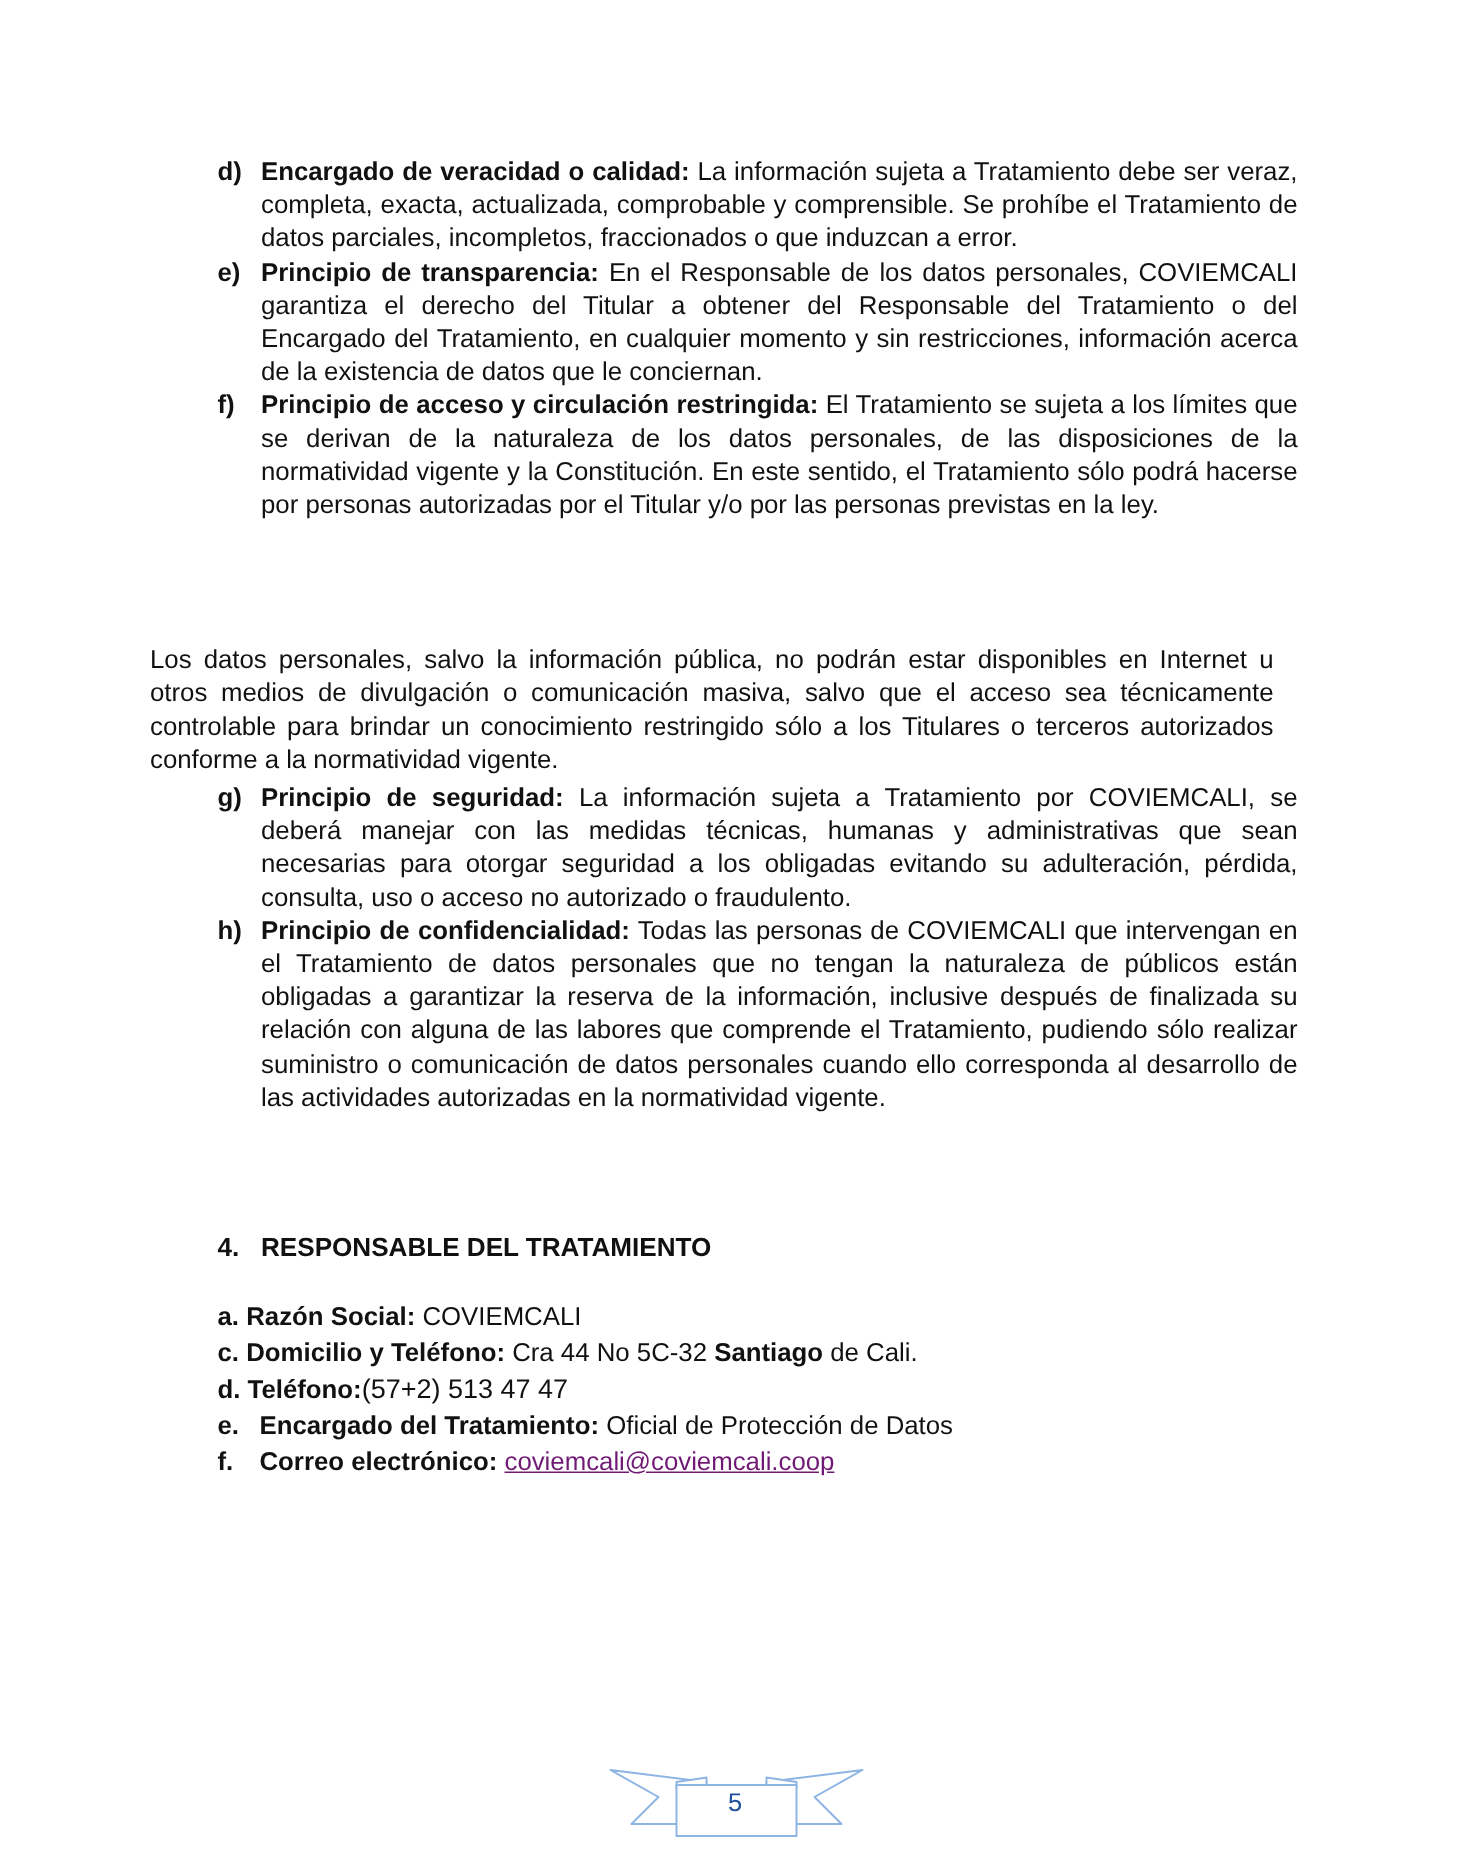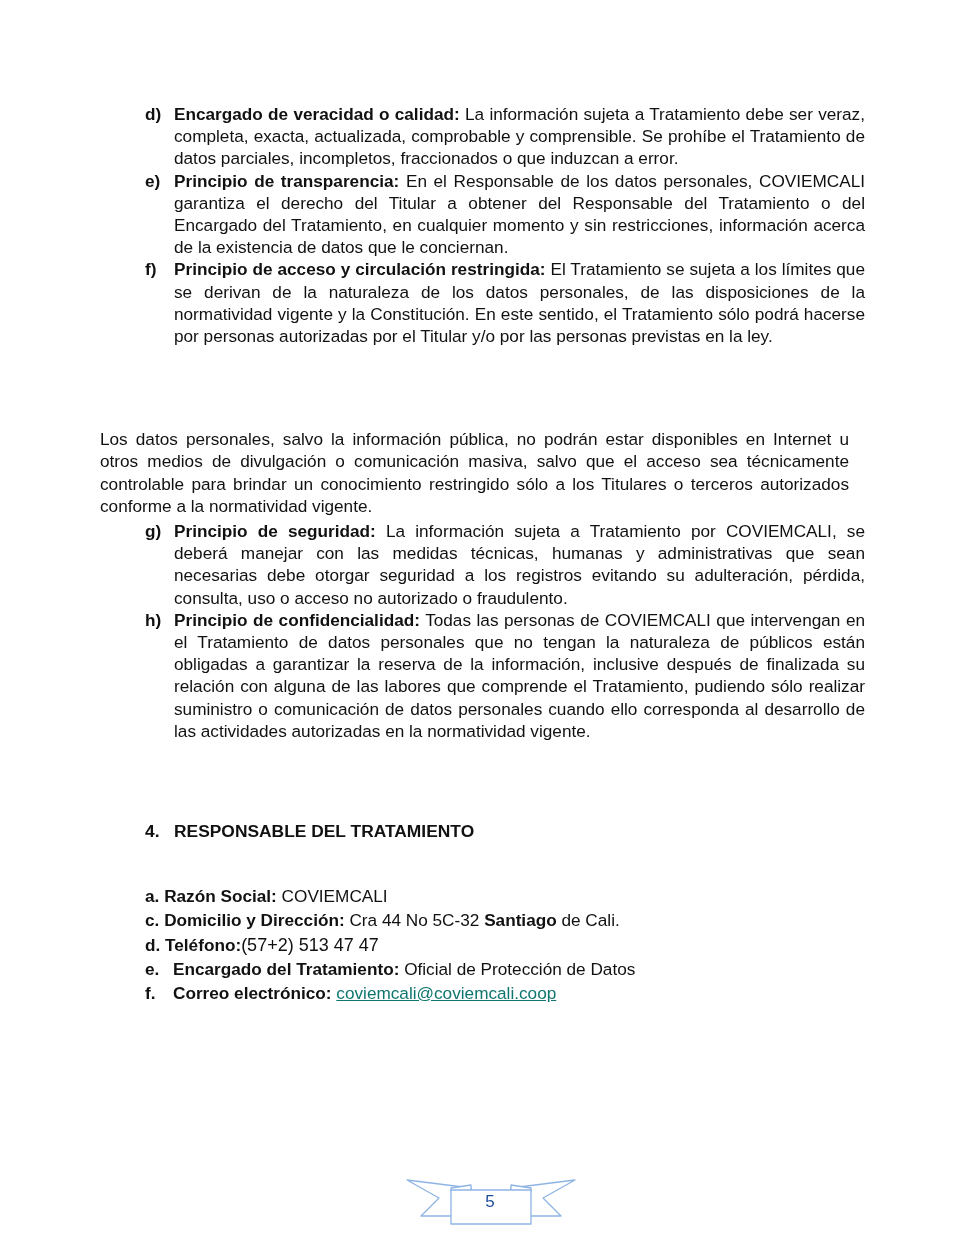--- a/index.html
+++ b/index.html
@@ -12,26 +12,26 @@
   .list { position: absolute; left: 145px; width: 720px; }
   .item { position: relative; padding-left: 29px; text-align: justify; text-align-last: left; }
   .item .mark { position: absolute; left: 0; top: 0; font-weight: bold; }
   .item b, .lbl { font-weight: bold; }
   #list1 { top: 103px; }
   #para { position: absolute; left: 100px; top: 411px; width: 749px; text-align: justify; text-align-last: left; }
   #list2 { top: 520px; }
   #section { position: absolute; left: 145px; top: 820px; width: 700px; }
   .sec-title { font-weight: bold; font-size: 17.4px; display: flex; }
   .sec-title .num { width: 29px; }
-  .fields { margin-top: 42px; font-size: 17.2px; line-height: 24.2px; }
+  .fields { margin-top: 23px; font-size: 17.2px; line-height: 24.2px; }
   .field .k { font-weight: bold; }
   .field .m { font-weight: bold; }
   .field .m.w { display: inline-block; width: 28px; }
   .phone-val { font-size: 18px; }
-  a.mail { color: #0f766e; text-decoration: underline; }
+  a.mail { color: #701a75; text-decoration: underline; }
   .ribbon { position: absolute; left: 405px; top: 1176px; width: 172px; height: 52px; }
   .ribbon .pnum { position: absolute; left: 45px; top: 16px; width: 80px; text-align: center; color: #1f4e9a; font-size: 17px; line-height: 20px; }
 </style>
 </head>
 <body>
 
 <div class="page">
 
   <div class="list" id="list1">
     <div class="item">
@@ -46,41 +46,41 @@
       <span class="mark">f)</span>
       <b>Principio de acceso y circulación restringida:</b><span> El Tratamiento se sujeta a los límites que se derivan de la naturaleza de los datos personales, de las disposiciones de la normatividad vigente y la Constitución. En este sentido, el Tratamiento sólo podrá hacerse por personas autorizadas por el Titular y/o por las personas previstas en la ley.</span>
     </div>
   </div>
 
   <p id="para">Los datos personales, salvo la información pública, no podrán estar disponibles en Internet u otros medios de divulgación o comunicación masiva, salvo que el acceso sea técnicamente controlable para brindar un conocimiento restringido sólo a los Titulares o terceros autorizados conforme a la normatividad vigente.</p>
 
   <div class="list" id="list2">
     <div class="item">
       <span class="mark">g)</span>
-      <b>Principio de seguridad:</b><span> La información sujeta a Tratamiento por COVIEMCALI, se deberá manejar con las medidas técnicas, humanas y administrativas que sean necesarias debe otorgar seguridad a los registros evitando su adulteración, pérdida, consulta, uso o acceso no autorizado o fraudulento.</span>
+      <b>Principio de seguridad:</b><span> La información sujeta a Tratamiento por COVIEMCALI, se deberá manejar con las medidas técnicas, humanas y administrativas que sean necesarias para otorgar seguridad a los obligadas evitando su adulteración, pérdida, consulta, uso o acceso no autorizado o fraudulento.</span>
     </div>
     <div class="item">
       <span class="mark">h)</span>
       <b>Principio de confidencialidad:</b><span> Todas las personas de COVIEMCALI que intervengan en el Tratamiento de datos personales que no tengan la naturaleza de públicos están obligadas a garantizar la reserva de la información, inclusive después de finalizada su relación con alguna de las labores que comprende el Tratamiento, pudiendo sólo realizar suministro o comunicación de datos personales cuando ello corresponda al desarrollo de las actividades autorizadas en la normatividad vigente.</span>
     </div>
   </div>
 
   <div id="section">
     <div class="sec-title">
       <span class="num">4.</span>
       <span>RESPONSABLE DEL TRATAMIENTO</span>
     </div>
     <div class="fields">
       <div class="field">
         <span class="m">a.</span>
         <span class="k">Razón Social:</span><span> COVIEMCALI</span>
       </div>
       <div class="field">
         <span class="m">c.</span>
-        <span class="k">Domicilio y Dirección:</span><span> Cra 44 No 5C-32 </span><span class="k">Santiago</span><span> de Cali.</span>
+        <span class="k">Domicilio y Teléfono:</span><span> Cra 44 No 5C-32 </span><span class="k">Santiago</span><span> de Cali.</span>
       </div>
       <div class="field">
         <span class="m">d.</span>
         <span class="k">Teléfono:</span><span class="phone-val">(57+2) 513 47 47</span>
       </div>
       <div class="field">
         <span class="m w">e.</span><span class="k">Encargado del Tratamiento:</span><span> Oficial de Protección de Datos</span>
       </div>
       <div class="field">
         <span class="m w">f.</span><span class="k">Correo electrónico:</span> <a class="mail" href="#">coviemcali@coviemcali.coop</a>

